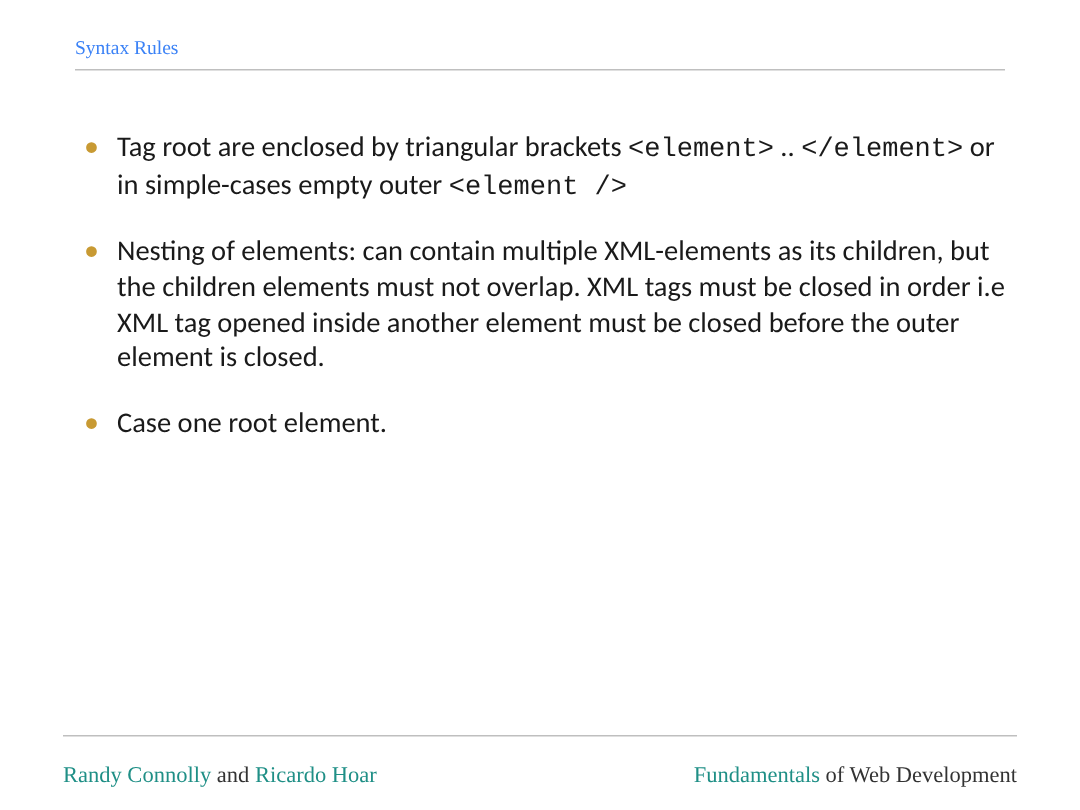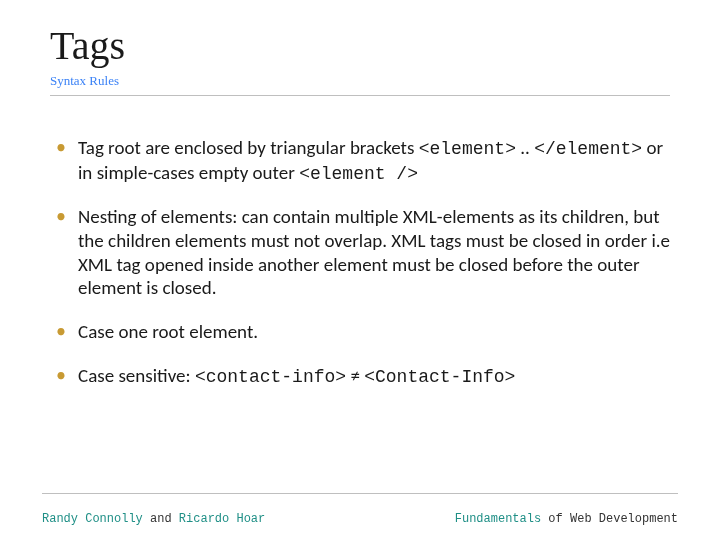--- a/index.html
+++ b/index.html
@@ -68,53 +68,49 @@
     padding: 0 42px;
   }
   .footer-rule {
     border: none;
     border-top: 1px solid #bfbfbf;
     margin-bottom: 6px;
   }
   .footer-row {
     display: flex;
     justify-content: space-between;
-    font-family: Liberation Mono, monospace;
-    font-size: 12px;
+    font-family: Liberation Serif, serif;
+    font-size: 15px;
     color: #333;
     margin-top: 18px;
   }
   .teal { color: #1f8f86; }
 </style>
 </head>
 <body>
 
 <div class="slide">
 
-  <h1 class="title">Tags</h1>
   <div class="subtitle">Syntax Rules</div>
   <hr class="title-rule">
 
   <ul class="bullets">
 
     <li>
       <span>Tag root are enclosed by triangular brackets </span><span class="mono">&lt;element&gt;</span><span> .. </span><span class="mono">&lt;/element&gt;</span><span> or in simple-cases empty outer </span><span class="mono">&lt;element /&gt;</span>
     </li>
 
     <li>
       <span>Nesting of elements: can contain multiple XML-elements as its children, but the children elements must not overlap. XML tags must be closed in order i.e XML tag opened inside another element must be closed before the outer element is closed.</span>
     </li>
 
     <li>
       <span>Case one root element.</span>
     </li>
 
-    <li>
-      <span>Case sensitive: </span><span class="mono">&lt;contact-info&gt;</span><span> ≠ </span><span class="mono">&lt;Contact-Info&gt;</span>
-    </li>
 
   </ul>
 
   <div class="footer">
     <hr class="footer-rule">
     <div class="footer-row">
       <div>
         <span class="teal">Randy Connolly</span><span> and </span><span class="teal">Ricardo Hoar</span>
       </div>
       <div>

